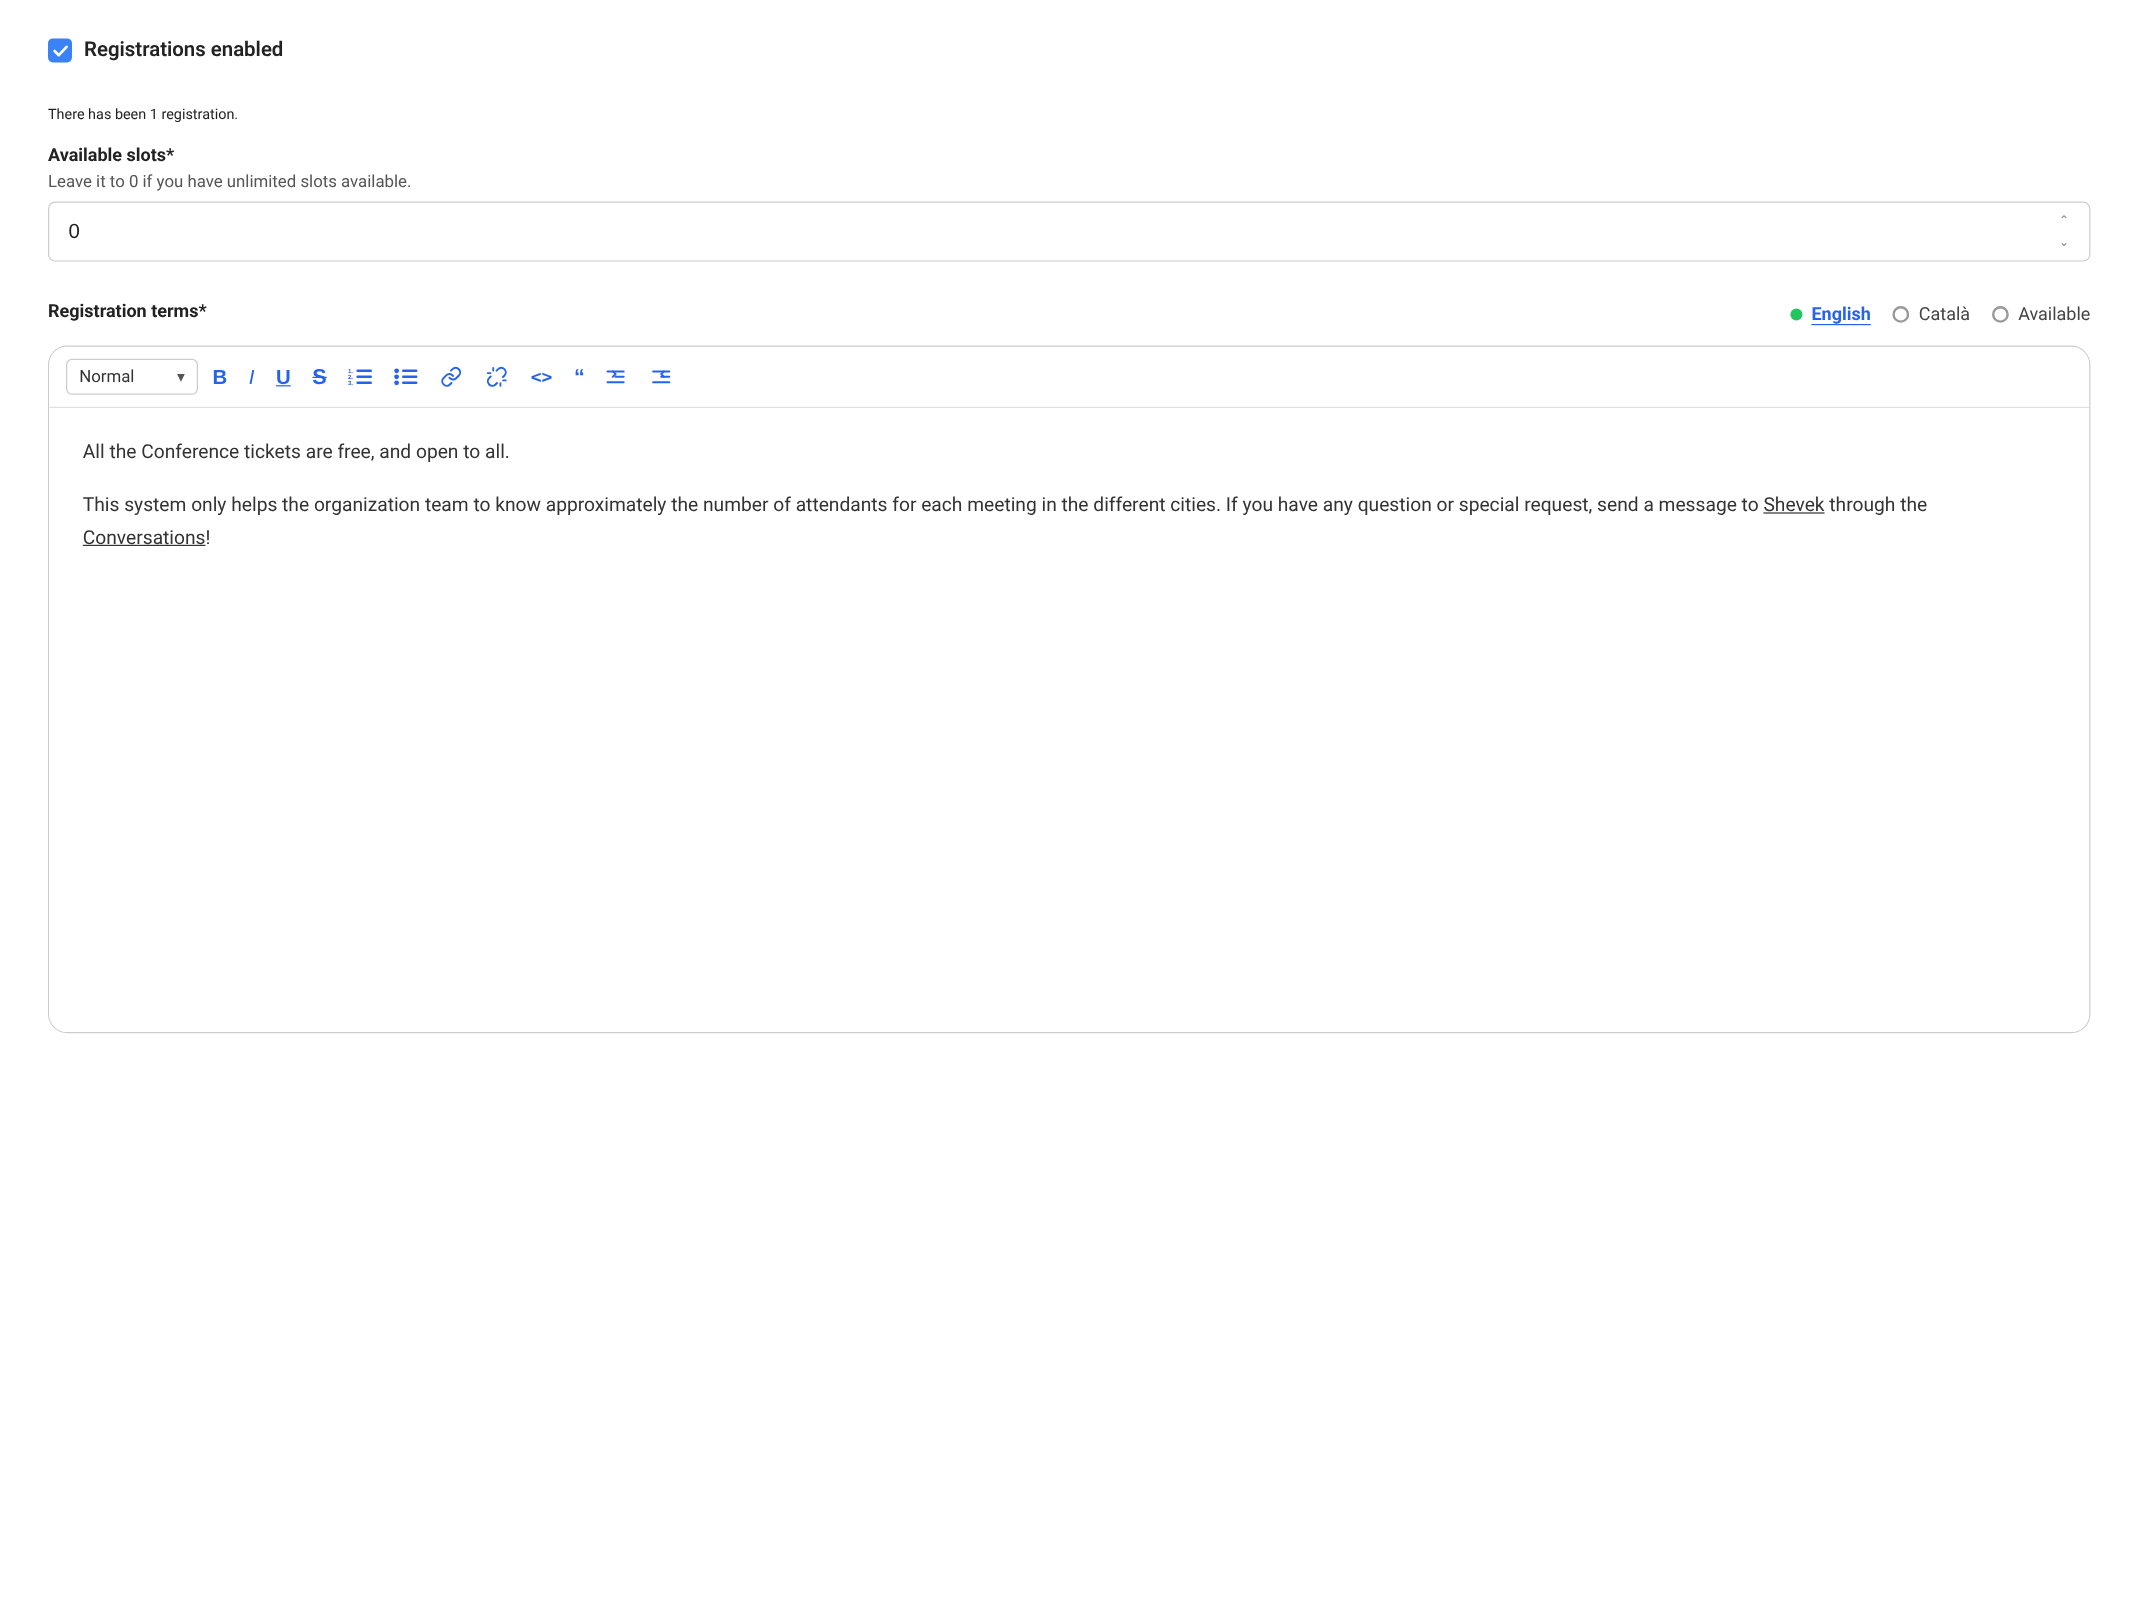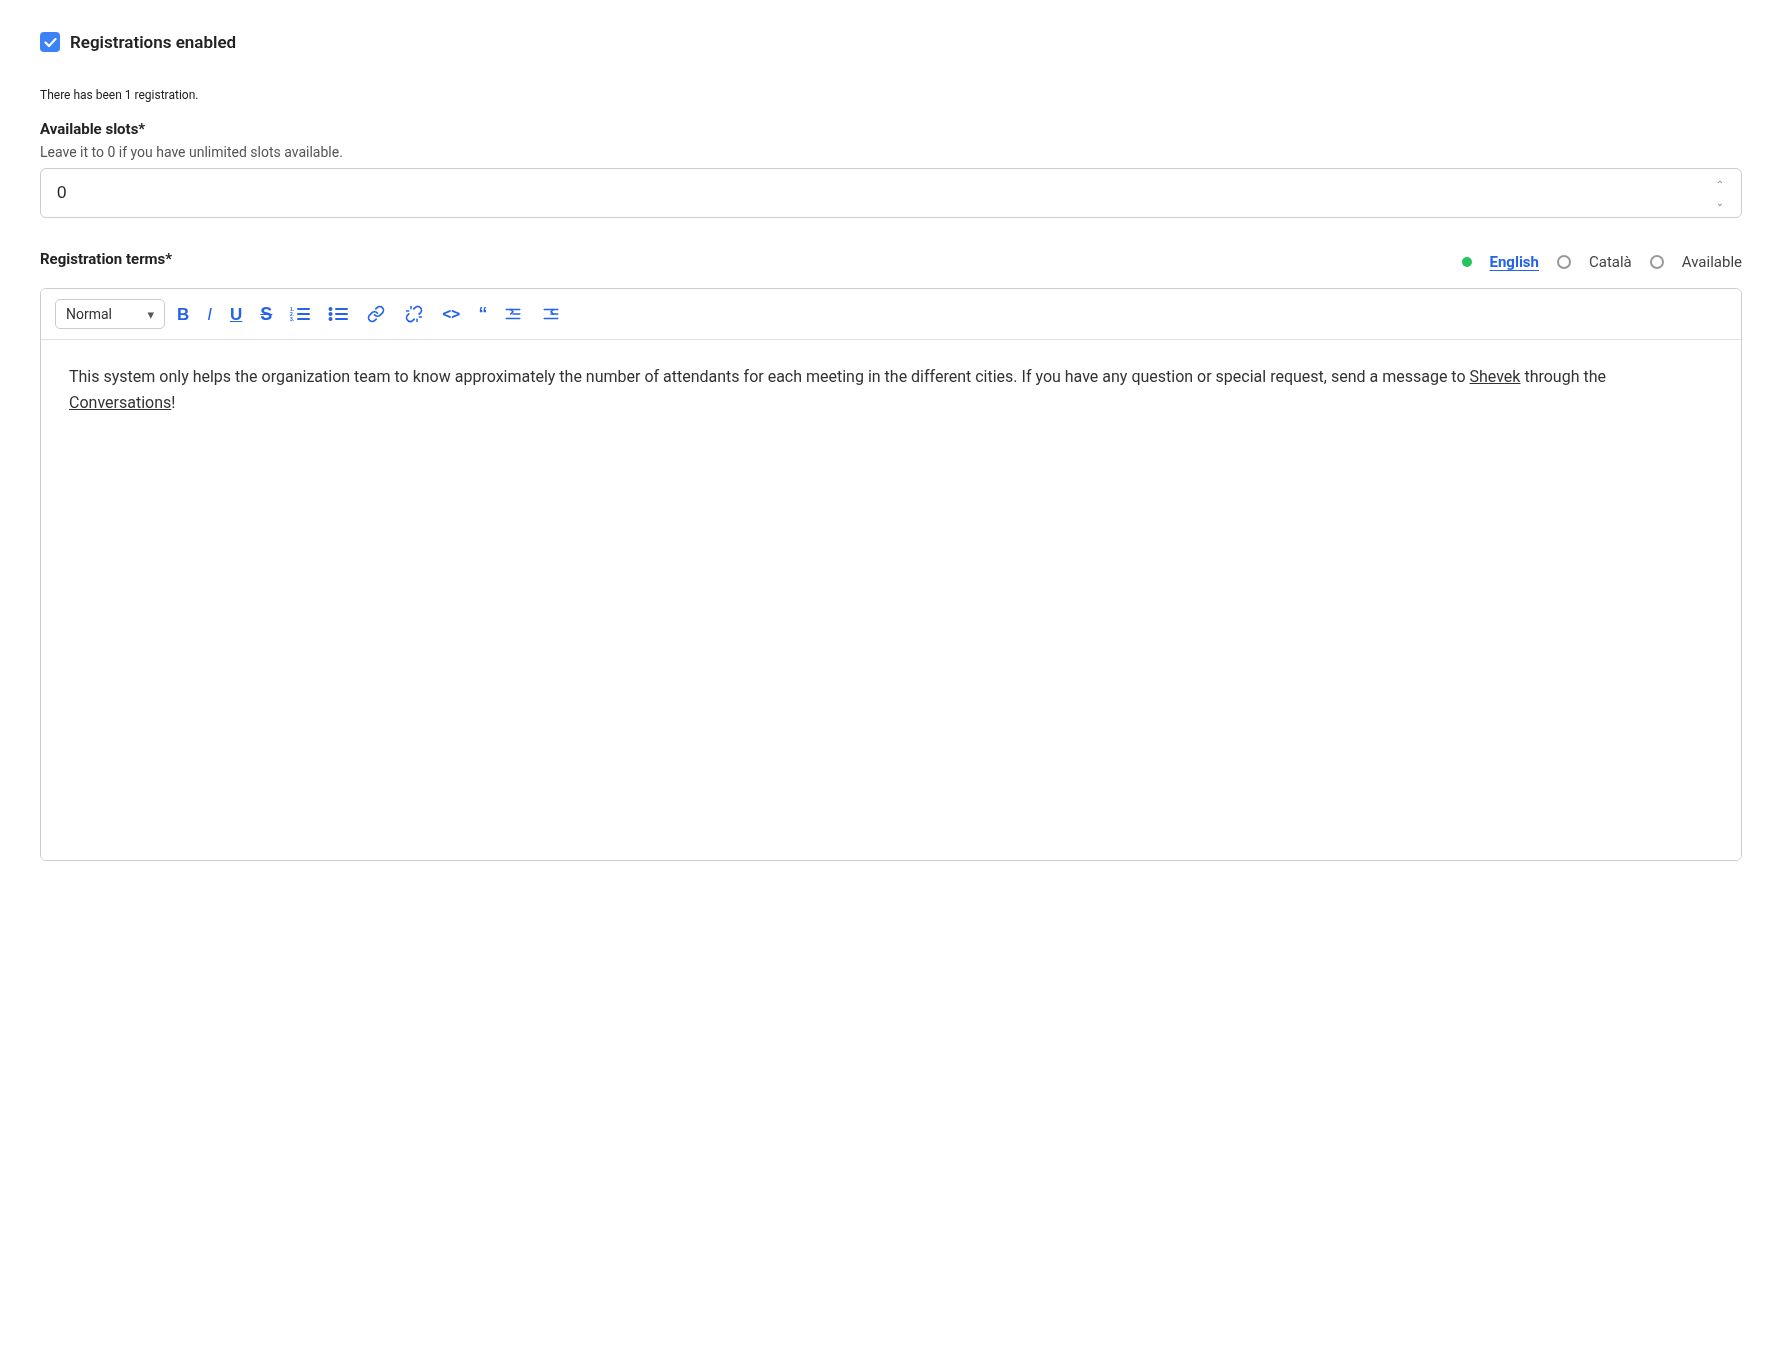--- a/index.html
+++ b/index.html
@@ -108,21 +108,21 @@
 
     .lang-selector {
       display: flex;
       align-items: center;
       gap: 18px;
     }
 
     .lang-option {
       display: flex;
       align-items: center;
-      gap: 18px;
+      gap: 8px;
       font-size: 15px;
       cursor: pointer;
       text-align: center;
     }
 
     .lang-option.active {
       color: #2563eb;
       font-weight: 700;
     }
 
@@ -152,21 +152,21 @@
       text-decoration: underline;
       text-underline-offset: 3px;
     }
 
     .lang-label {
       color: #444;
     }
 
     .editor-container {
       border: 1.5px solid #ccc;
-      border-radius: 6px;
+      border-radius: 16px;
       overflow: hidden;
     }
 
     .editor-toolbar {
       display: flex;
       align-items: center;
       gap: 6px;
       padding: 10px 14px;
       border-bottom: 1.5px solid #e0e0e0;
       background: #fff;
@@ -343,17 +343,18 @@
       <svg width="20" height="18" viewBox="0 0 24 24" fill="none" stroke="#2563eb" stroke-width="2.2" stroke-linecap="round" stroke-linejoin="round">
           <line x1="3" y1="6" x2="21" y2="6"></line>
           <polyline points="15 12 12 9 15 6"></polyline>
           <line x1="12" y1="12" x2="21" y2="12"></line>
           <line x1="3" y1="18" x2="21" y2="18"></line>
         </svg>
     </button>
   </div>
 
   <div class="editor-content" contenteditable="true" style="">
+    <p>All the Conference tickets are free, and open to all.</p>
     <p>
       <span>This system only helps the organization team to know approximately the number of attendants for each meeting in the different cities. If you have any question or special request, send a message to </span><a href="#" class="editor-link">Shevek</a><span> through the </span><a href="#" class="editor-link">Conversations</a><span>!</span>
     </p>
   </div>
 </div>
 
 </body></html>

